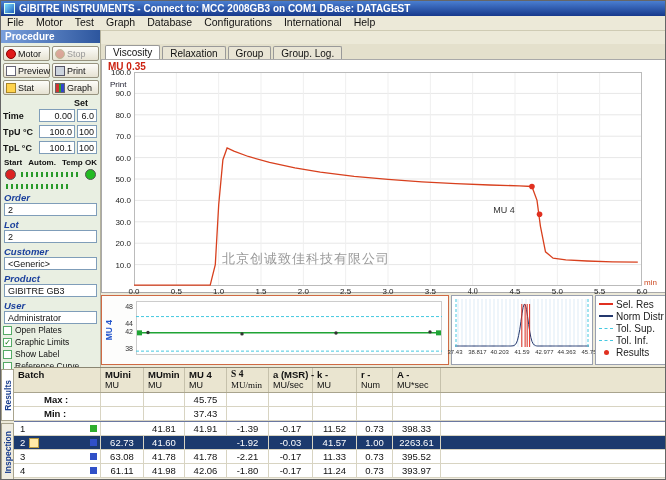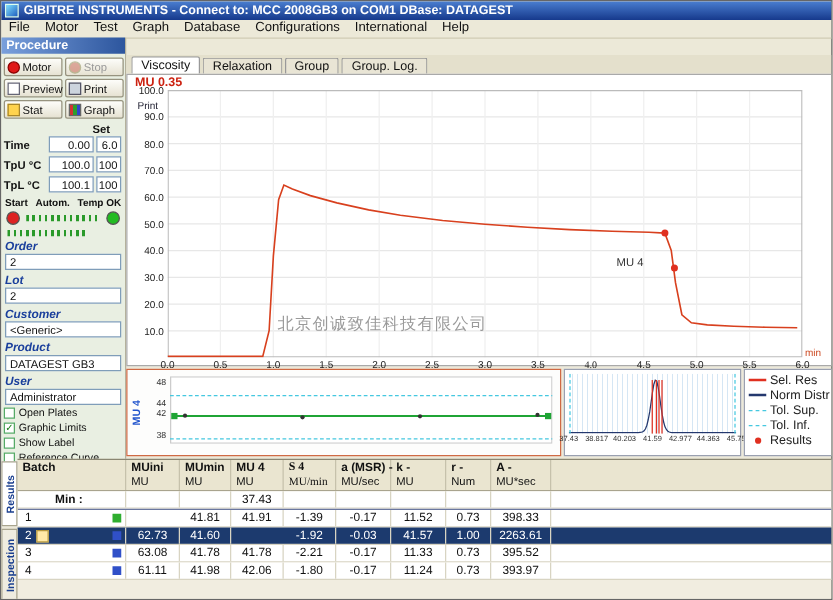--- a/index.html
+++ b/index.html
@@ -208,21 +208,21 @@
         <div class="field">
           <div class="field-label">Lot</div>
           <div class="field-box">2</div>
         </div>
         <div class="field">
           <div class="field-label">Customer</div>
           <div class="field-box">&lt;Generic&gt;</div>
         </div>
         <div class="field">
           <div class="field-label">Product</div>
-          <div class="field-box">DATAGEST GB3</div>
+          <div class="field-box">GIBITRE GB3</div>
         </div>
         <div class="field">
           <div class="field-label">User</div>
           <div class="field-box">Administrator</div>
         </div>
       </div>
     <div id="checkbox-list">
         <div class="cb-row">
           <span class="cb-box"></span>
           <span class="cb-label">Open Plates</span>
@@ -449,20 +449,32 @@
           <div class="th2">Num</div>
         </div>
         <div class="th" style="width: 48px;">
           <div class="th1">A -</div>
           <div class="th2">MU*sec</div>
         </div>
         <div class="th fill"></div>
       </div>
     <div id="table-body">
         <div class="trow">
+          <div class="batch-cell limit-label" style="width: 87px;">Max :</div>
+          <div class="tcell" style="width: 43px;"></div>
+          <div class="tcell" style="width: 41px;"></div>
+          <div class="tcell" style="width: 42px;">45.75</div>
+          <div class="tcell" style="width: 42px;"></div>
+          <div class="tcell" style="width: 44px;"></div>
+          <div class="tcell" style="width: 44px;"></div>
+          <div class="tcell" style="width: 36px;"></div>
+          <div class="tcell" style="width: 48px;"></div>
+          <div class="tcell fill"></div>
+        </div>
+        <div class="trow">
           <div class="batch-cell limit-label" style="width: 87px;">Min :</div>
           <div class="tcell" style="width: 43px;"></div>
           <div class="tcell" style="width: 41px;"></div>
           <div class="tcell" style="width: 42px;">37.43</div>
           <div class="tcell" style="width: 42px;"></div>
           <div class="tcell" style="width: 44px;"></div>
           <div class="tcell" style="width: 44px;"></div>
           <div class="tcell" style="width: 36px;"></div>
           <div class="tcell" style="width: 48px;"></div>
           <div class="tcell fill"></div>

